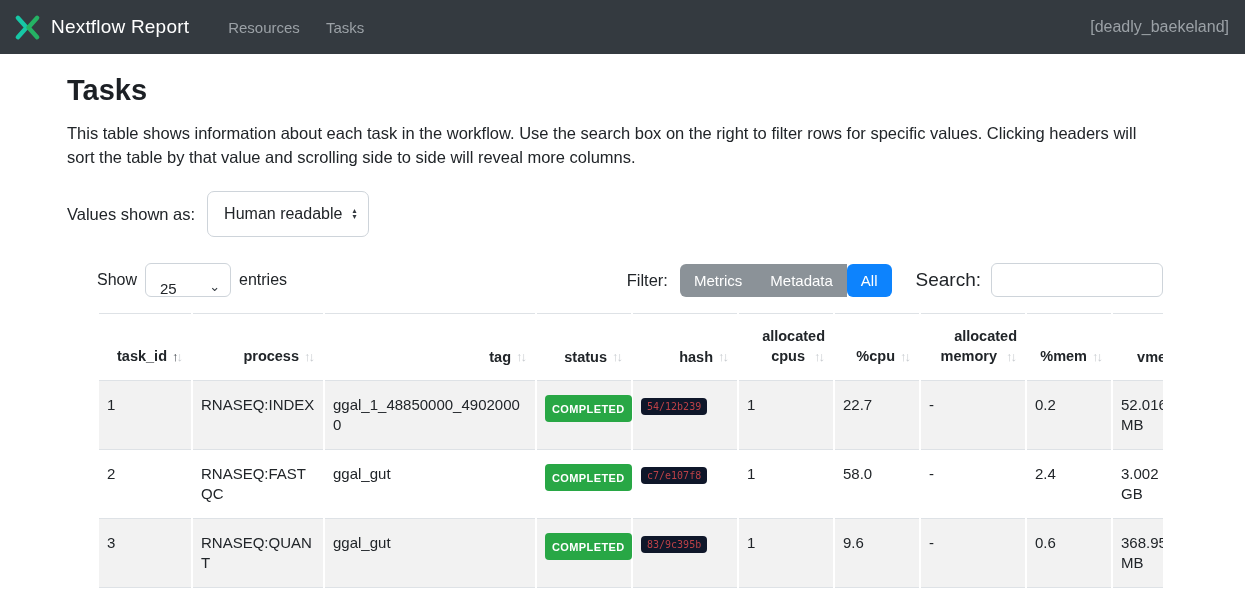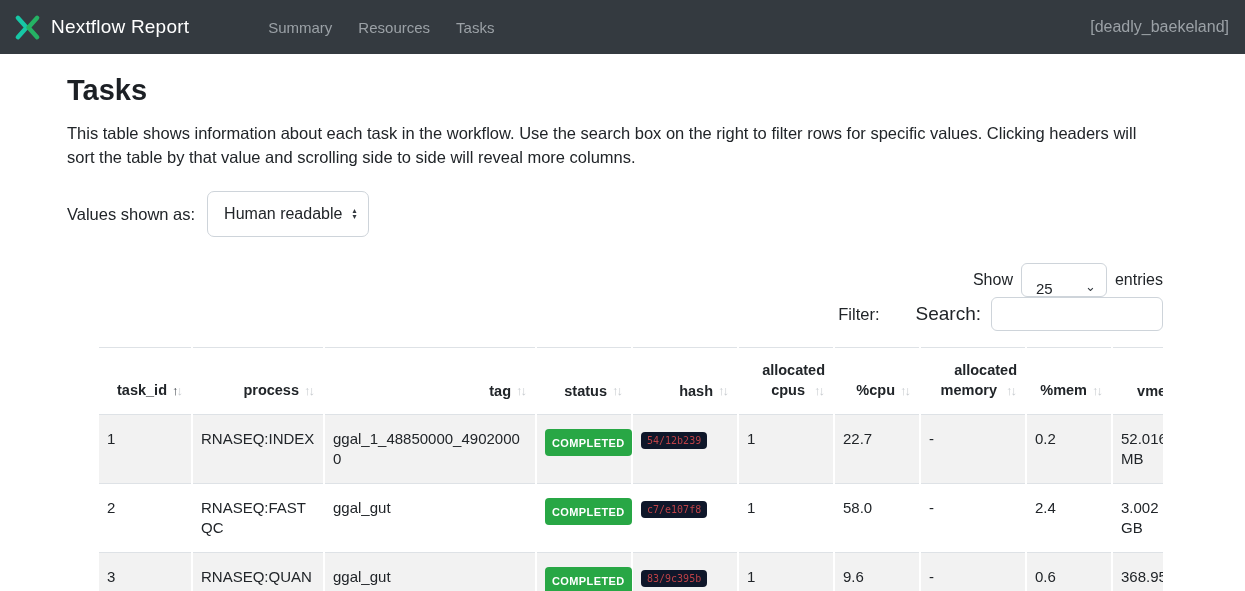--- a/index.html
+++ b/index.html
@@ -3,21 +3,20 @@
 <meta charset="utf-8">
 <style>
   * { margin: 0; padding: 0; box-sizing: border-box; }
   html, body { background: #fff; font-family: "Liberation Sans", "DejaVu Sans", sans-serif; color: #212529; }
   body { width: 1245px; height: 591px; overflow: hidden; }
 
   
   .navbar {
     height: 54px; background: #343a40; display: flex; align-items: center;
     padding: 0 16px 0 14px;
-    gap: 40px;
   }
   .brand { display: flex; align-items: center; cursor: pointer; }
   .brand-logo { width: 27px; height: 27px; margin-right: 10px; }
   .brand-text { color: #ffffff; font-size: 19px; font-weight: 500; letter-spacing: .2px; }
   .nav-links { display: flex; align-items: center; margin-left: 26px; }
   .nav-link { color: #9ba1a6; font-size: 15px; text-decoration: none; padding: 8px 13px; cursor: pointer; }
   .run-name { margin-left: auto; color: #9ba1a6; font-size: 16px; }
 
   
   .content { padding: 14px 67px 0 67px; }
@@ -29,21 +28,21 @@
   .select-box {
     border: 1px solid #ced4da; border-radius: 7px; background: #fff;
     display: inline-flex; align-items: center; cursor: pointer;
   }
   .select-lg { height: 46px; padding: 0 12px 0 16px; font-size: 16px; }
   .updown { display: inline-flex; flex-direction: column; margin-left: 10px; line-height: 0; }
   .updown span { font-size: 8px; line-height: 6px; color: #343a40; }
 
   
   .dt-area { margin-left: 30px; width: 1066px; margin-top: 26px; }
-  .dt-controls { display: flex; align-items: flex-end; flex-direction: column; }
+  .dt-controls { display: flex; align-items: center; }
   .show-group { display: flex; align-items: center; font-size: 16px; }
   .select-sm { height: 34px; padding: 16px 10px 0 14px; font-size: 15px; margin: 0 8px; min-width: 86px; justify-content: space-between; border-radius: 6px; }
   .chevron { color: #343a40; font-size: 13px; margin-left: 10px; transform: translateY(-2px); }
 
   .right-group { margin-left: auto; display: flex; align-items: center; }
   .filter-label { font-size: 16.5px; margin-right: 12px; }
   .btn-group { display: inline-flex; }
   .fbtn {
     border: none; color: #fff; font-size: 15px; height: 33px; padding: 0 14px;
     background: #8b9298; cursor: pointer; font-family: inherit;
@@ -88,21 +87,20 @@
 
 <header class="navbar">
   <div class="brand">
     <svg class="brand-logo" viewBox="0 0 28 28">
       <path d="M4 4 L13 14 L4 24" fill="none" stroke="#17c7a6" stroke-width="4.6" stroke-linecap="round" stroke-linejoin="round"></path>
       <path d="M24 4 L15 14 L24 24" fill="none" stroke="#25b264" stroke-width="4.6" stroke-linecap="round" stroke-linejoin="round"></path>
     </svg>
     <span class="brand-text">Nextflow Report</span>
   </div>
   <nav class="nav-links">
-    <a class="nav-link">Summary</a>
     <a class="nav-link">Resources</a>
     <a class="nav-link">Tasks</a>
   </nav>
   <span class="run-name">[deadly_baekeland]</span>
 </header>
 
 <main class="content">
   <h1 class="page-title">Tasks</h1>
   <p class="page-desc">This table shows information about each task in the workflow. Use the search box on the right to filter rows for specific values. Clicking headers will sort the table by that value and scrolling side to side will reveal more columns.</p>
 
@@ -124,20 +122,25 @@
         <span>Show</span>
         <div class="select-box select-sm">
           <span>25</span>
           <span class="chevron">⌄</span>
         </div>
         <span>entries</span>
       </div>
 
       <div class="right-group">
         <span class="filter-label">Filter:</span>
+        <div class="btn-group">
+          <button class="fbtn">Metrics</button>
+          <button class="fbtn">Metadata</button>
+          <button class="fbtn active">All</button>
+        </div>
         <div class="search-group">
           <span class="search-label">Search:</span>
           <input class="search-input" type="text" value="" style="">
         </div>
       </div>
     </div>
 
     <div class="table-clip">
       <table>
         <colgroup>

